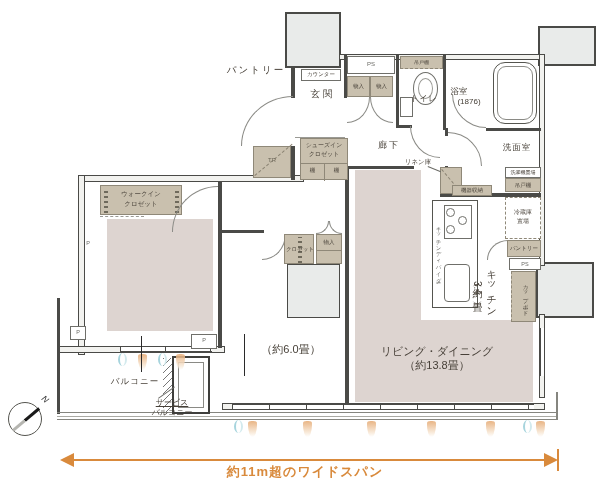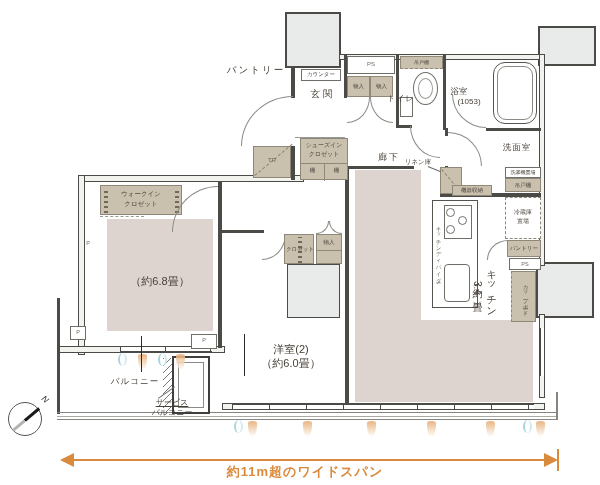--- a/index.html
+++ b/index.html
@@ -101,27 +101,27 @@
   <div class="a lbl" style="left:347px;top:83px;width:23px;font-size:5.5px;">物入</div>
   <div class="a lbl" style="left:370px;top:83px;width:23px;font-size:5.5px;">物入</div>
   <div class="a arc" style="left:347px;top:97px;width:23px;height:26px;border-bottom-width:1px;border-right-width:1px;border-bottom-right-radius:100% 100%;"></div>
   <div class="a arc" style="left:370px;top:97px;width:23px;height:26px;border-bottom-width:1px;border-left-width:1px;border-bottom-left-radius:100% 100%;"></div>
 
   <div class="a beige" style="left:400px;top:56px;width:43px;height:13px;border-bottom-style:dashed;"></div>
   <div class="a lbl" style="left:400px;top:59px;width:43px;font-size:5px;">吊戸棚</div>
   <div class="a" style="left:413px;top:72px;width:25px;height:33px;border:1.5px solid #6f6f6a;border-radius:50%;background:#fff;"></div>
   <div class="a" style="left:418px;top:78px;width:15px;height:21px;border:1px solid #9a9a95;border-radius:50%;"></div>
   <div class="a" style="left:400px;top:97px;width:13px;height:20px;border:1px solid #6f6f6a;background:#fff;"></div>
-  <div class="a lbl" style="left:381px;top:94px;width:40px;font-size:8px;letter-spacing:1px;">トイレ</div>
+  <div class="a lbl" style="left:404px;top:94px;width:40px;font-size:8px;letter-spacing:1px;">トイレ</div>
   <div class="a arc" style="left:410px;top:126px;width:30px;height:32px;border-bottom-width:1px;border-left-width:1px;border-bottom-left-radius:100% 100%;"></div>
 
   <div class="a" style="left:493px;top:62px;width:44px;height:62px;border:1.5px solid #55554f;border-radius:12px;background:#fff;"></div>
   <div class="a" style="left:497px;top:66px;width:36px;height:54px;border:1px solid #8a8a85;border-radius:9px;"></div>
   <div class="a lbl" style="left:441px;top:86px;width:36px;font-size:8.5px;">浴室</div>
-  <div class="a lbl" style="left:447px;top:97px;width:44px;font-size:8px;">(1053)</div>
+  <div class="a lbl" style="left:447px;top:97px;width:44px;font-size:8px;">(1876)</div>
   <div class="a arc" style="left:452px;top:94px;width:34px;height:34px;border-bottom-width:1px;border-left-width:1px;border-bottom-left-radius:100% 100%;"></div>
 
   <div class="a lbl" style="left:490px;top:142px;width:54px;font-size:8.5px;letter-spacing:1px;">洗面室</div>
   <div class="a arc" style="left:448px;top:132px;width:34px;height:34px;border-top-width:1px;border-right-width:1px;border-top-right-radius:100% 100%;"></div>
   <div class="a whitebox" style="left:505px;top:167px;width:36px;height:11px;"></div>
   <div class="a lbl" style="left:505px;top:169px;width:36px;font-size:5px;">洗濯機置場</div>
   <div class="a beige" style="left:505px;top:178px;width:36px;height:14px;"></div>
   <div class="a lbl" style="left:505px;top:182px;width:36px;font-size:5.5px;">吊戸棚</div>
 
   <div class="a beige" style="left:440px;top:167px;width:22px;height:27px;">
@@ -157,43 +157,45 @@
   <div class="a vt lbl" style="left:517px;top:274px;width:12px;height:46px;font-size:5.5px;">カップボード</div>
 
   <div class="a beige" style="left:100px;top:185px;width:82px;height:30px;">
     <div class="a dots" style="left:3px;top:2px;width:4px;height:25px;"></div>
     <div class="a dots" style="left:74px;top:2px;width:4px;height:25px;"></div>
     <div class="a lbl" style="left:0;top:4px;width:100%;font-size:6.5px;">ウォークイン</div>
     <div class="a lbl" style="left:0;top:14px;width:100%;font-size:6.5px;">クロゼット</div>
   </div>
   <div class="a" style="left:100px;top:216px;width:44px;height:0;border-top:1px dashed #9a9a95;"></div>
   <div class="a lbl" style="left:104px;top:274px;width:112px;">
-    <div style="font-size:11px;">（約6.8畳）</div>
   </div>
   <div class="a arc" style="left:172px;top:186px;width:46px;height:46px;border-top-width:1px;border-left-width:1px;border-top-left-radius:100% 100%;"></div>
 
   <div class="a arc" style="left:262px;top:234px;width:24px;height:26px;border-bottom-width:1px;border-right-width:1px;border-bottom-right-radius:100% 100%;"></div>
   <div class="a beige" style="left:284px;top:234px;width:30px;height:30px;">
     <div class="a dots" style="left:13px;top:2px;width:4px;height:26px;"></div>
     <div class="a lbl" style="left:-2px;top:11px;width:34px;font-size:5.5px;">クロゼット</div>
   </div>
   <div class="a beige" style="left:316px;top:234px;width:26px;height:30px;">
     <div class="a" style="left:0;top:15px;width:100%;height:1px;background:#8f8878;"></div>
     <div class="a lbl" style="left:0;top:4px;width:100%;font-size:5.5px;">物入</div>
   </div>
   <div class="a arc" style="left:316px;top:221px;width:13px;height:13px;border-bottom-width:1px;border-right-width:1px;border-bottom-right-radius:100% 100%;"></div>
   <div class="a arc" style="left:329px;top:221px;width:13px;height:13px;border-bottom-width:1px;border-left-width:1px;border-bottom-left-radius:100% 100%;"></div>
   <div class="a lbl" style="left:235px;top:342px;width:112px;">
-    <div style="font-size:11px;">洋室(2)</div>
     <div style="font-size:11px;">（約6.0畳）</div>
   </div>
 
+  <div class="a lbl" style="left:362px;top:344px;width:150px;">
+    <div style="font-size:11px;">リビング・ダイニング</div>
+    <div style="font-size:11px;">（約13.8畳）</div>
+  </div>
 
   <div class="a lbl" style="left:210px;top:64px;width:92px;font-size:9.5px;letter-spacing:2px;">パントリー</div>
-  <div class="a lbl" style="left:366px;top:152px;width:46px;font-size:9px;letter-spacing:2px;">廊下</div>
+  <div class="a lbl" style="left:366px;top:140px;width:46px;font-size:9px;letter-spacing:2px;">廊下</div>
 
   <div class="a lbl" style="left:83px;top:240px;width:10px;font-size:5.5px;color:#6b6b66;">P</div>
   <div class="a whitebox" style="left:70px;top:326px;width:16px;height:14px;"></div>
   <div class="a lbl" style="left:70px;top:329px;width:16px;font-size:5.5px;color:#6b6b66;">P</div>
   <div class="a whitebox" style="left:191px;top:334px;width:26px;height:15px;"></div>
   <div class="a lbl" style="left:191px;top:337px;width:26px;font-size:5.5px;color:#6b6b66;">P</div>
 
   <div class="a lbl" style="left:98px;top:376px;width:74px;font-size:8.5px;letter-spacing:1px;">バルコニー</div>
   <div class="a lbl" style="left:134px;top:398px;width:76px;">
     <div style="font-size:8px;text-decoration:underline;">サービス</div>

